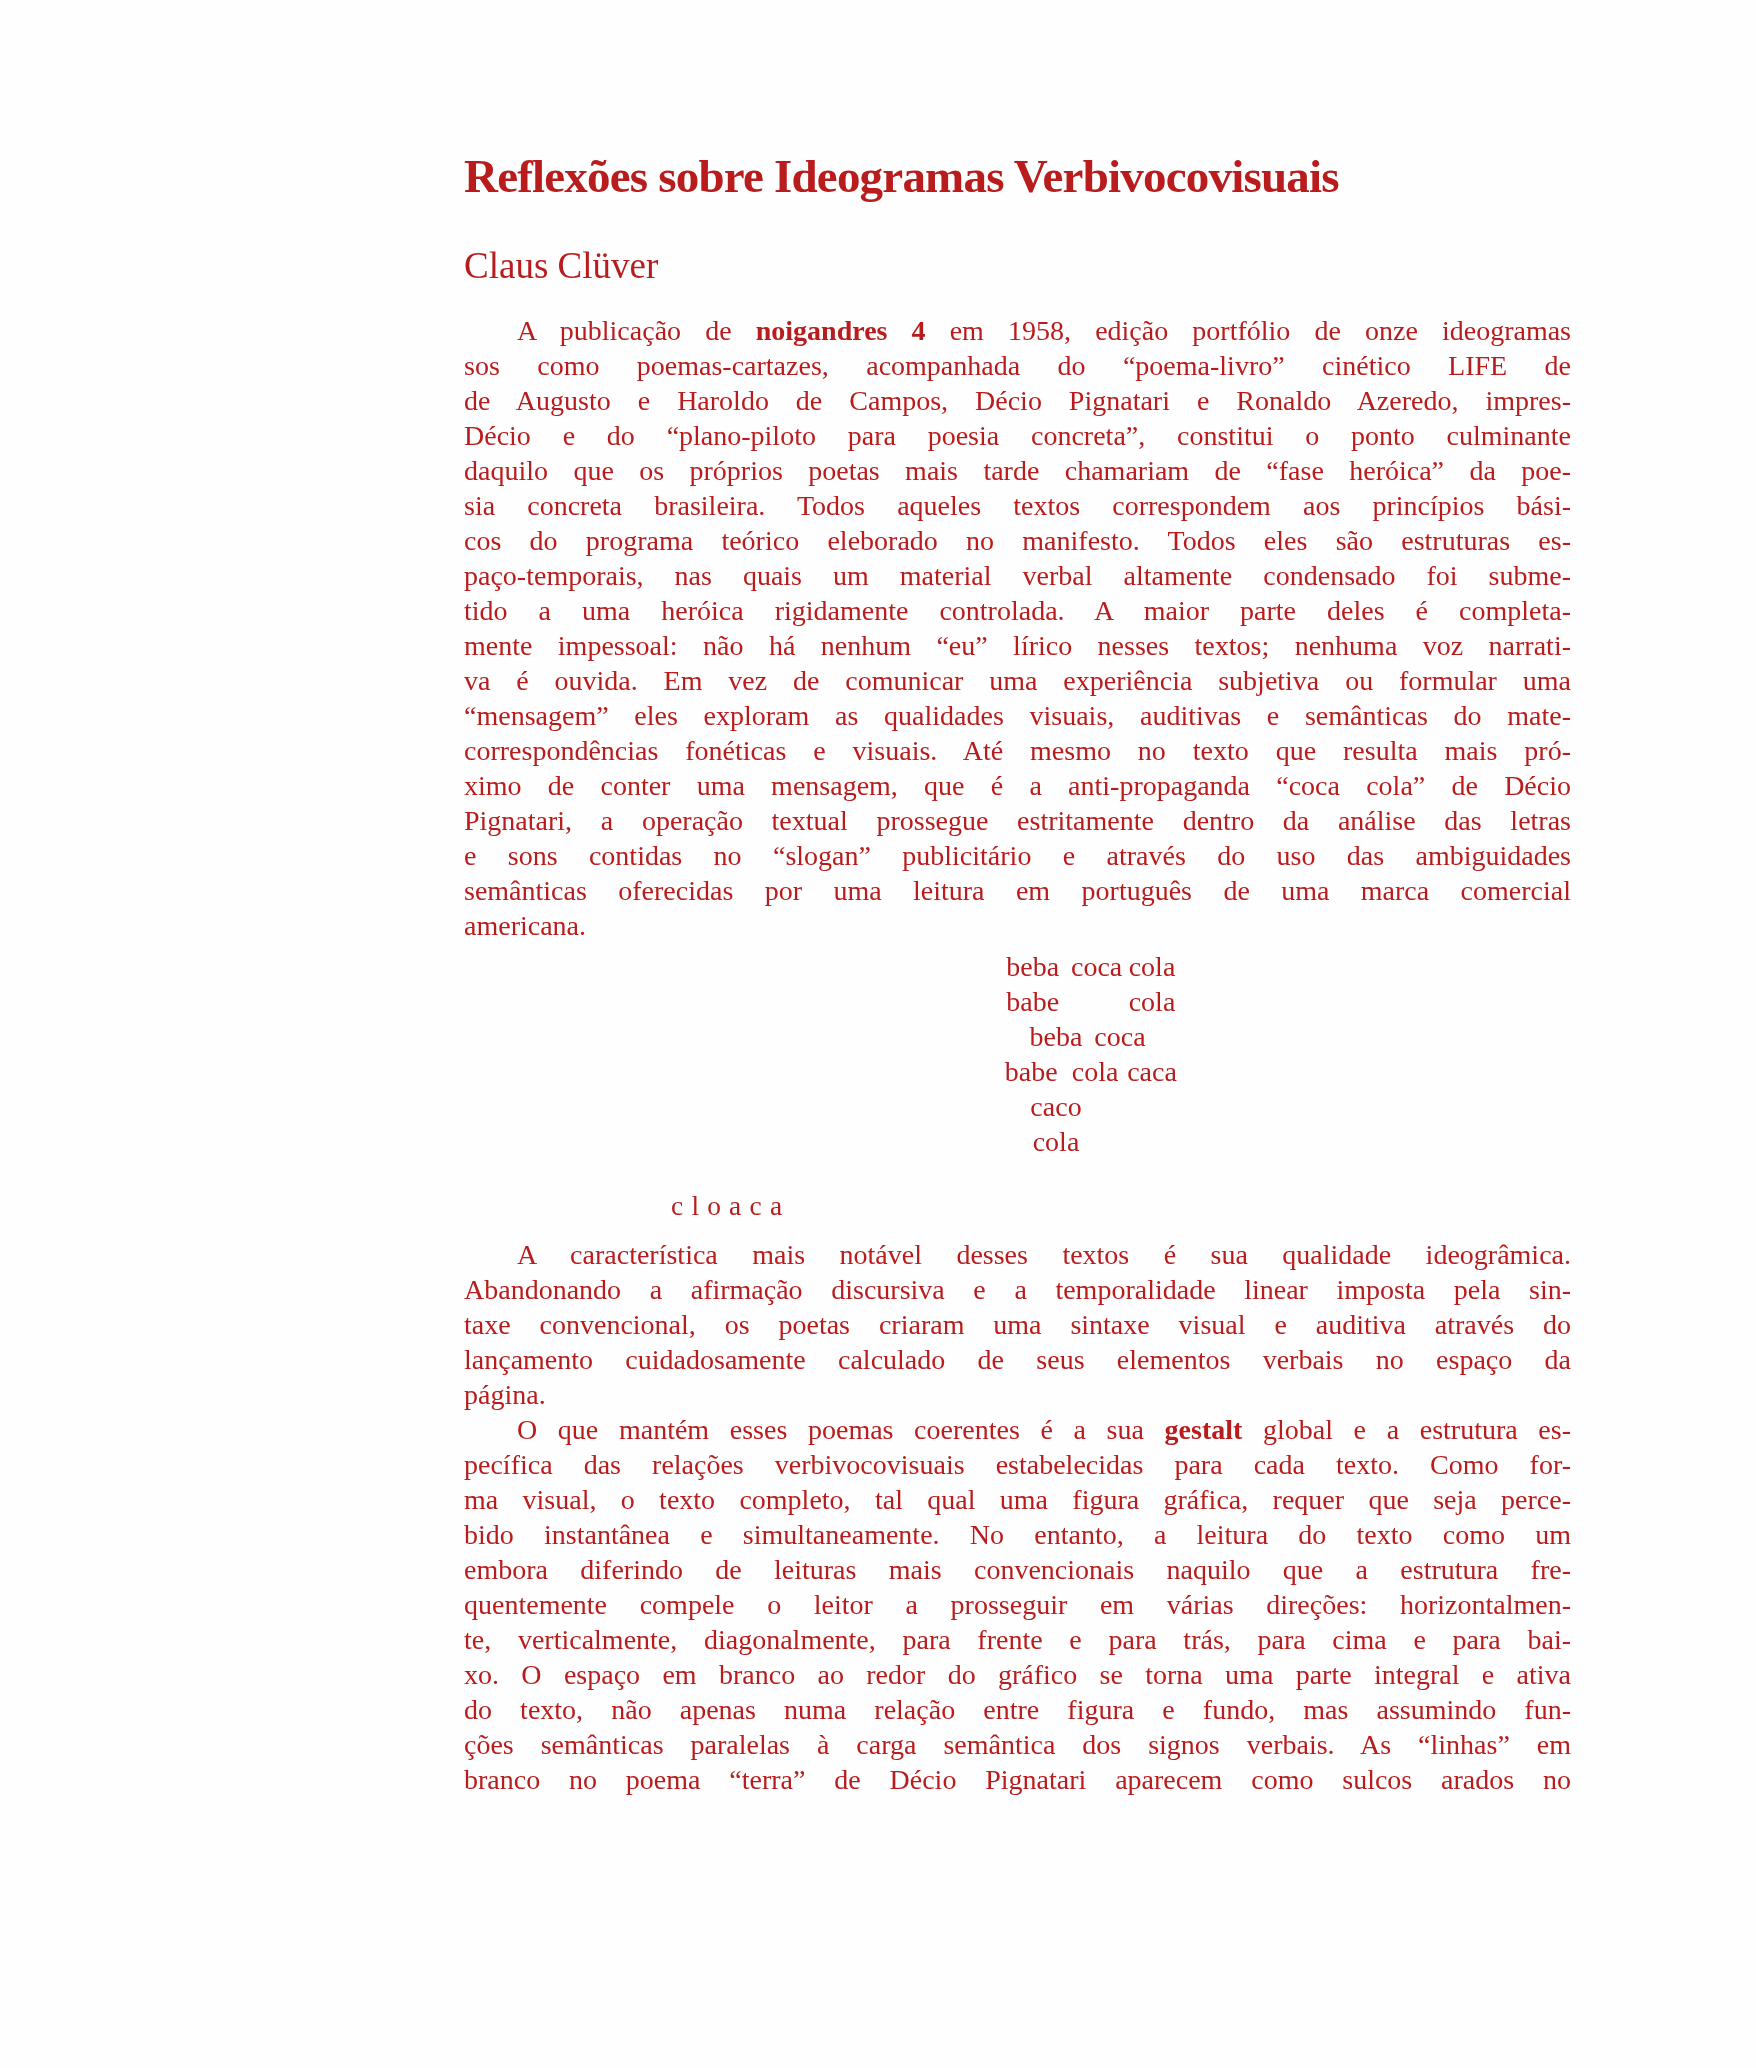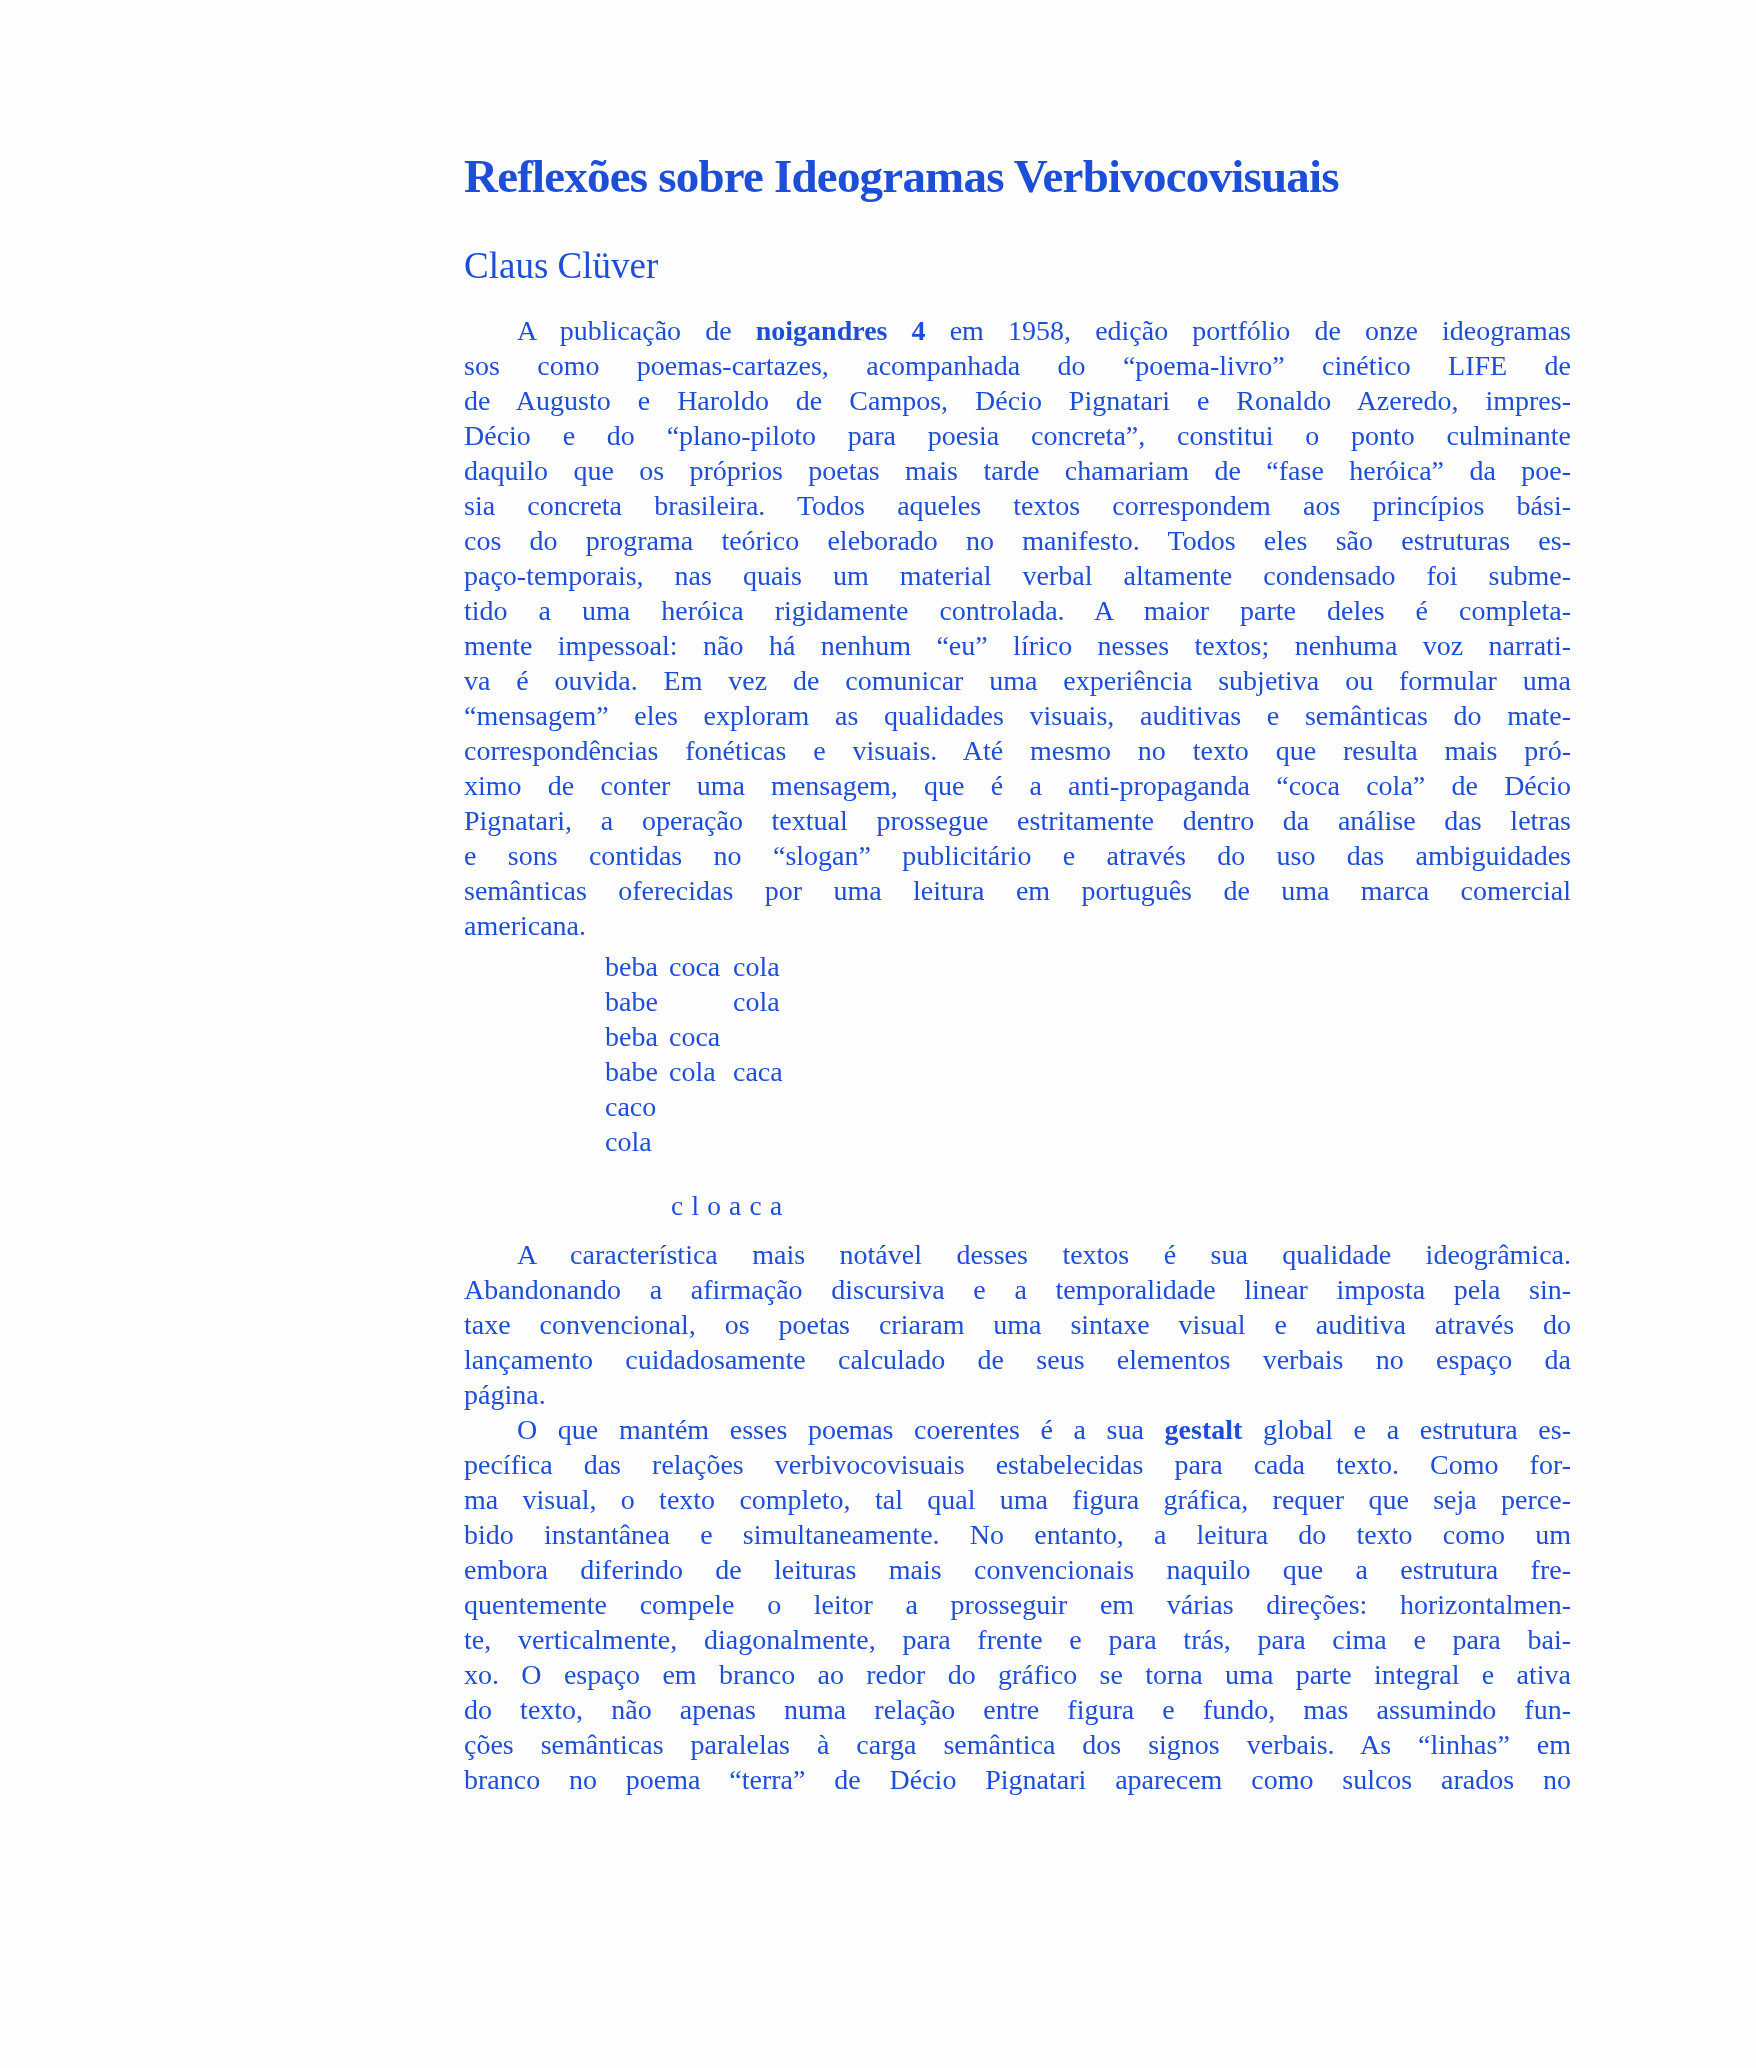--- a/index.html
+++ b/index.html
@@ -3,21 +3,21 @@
 <meta charset="utf-8">
 <style>
   html, body { margin: 0; padding: 0; background: #ffffff; }
   .page {
     position: relative;
     width: 1757px;
     height: 2068px;
     background: #fefefe;
     overflow: hidden;
     font-family: "Liberation Serif", "DejaVu Serif", serif;
-    color: #1d4ed8;
+    color: #b91c1c;
   }
   .content {
     position: absolute;
     left: 464px;
     top: 0;
     width: 1107px;
   }
   .title {
     margin: 151px 0 0 0;
     font-size: 47px;
@@ -38,20 +38,21 @@
   .para-2 { margin-top: 13.3px; }
   .para-3 { margin-top: 0; }
   .line { text-align: justify; text-align-last: justify; }
   .line.end { text-align-last: left; }
   .line.indent { text-indent: 53px; }
   .bold { font-weight: bold; }
   .poem {
     margin: 6.6px 0 0 141px;
     font-size: 28px;
     line-height: 35px;
+    text-align: center;
   }
   .poem-row { white-space: nowrap; }
   .poem-cell { display: inline-block; width: 64px; }
   .poem-cell:last-child { width: auto; }
   .poem-coda {
     margin: 30px 0 0 207px;
     font-size: 27.4px;
     line-height: 35px;
     letter-spacing: 0.3em;
   }

